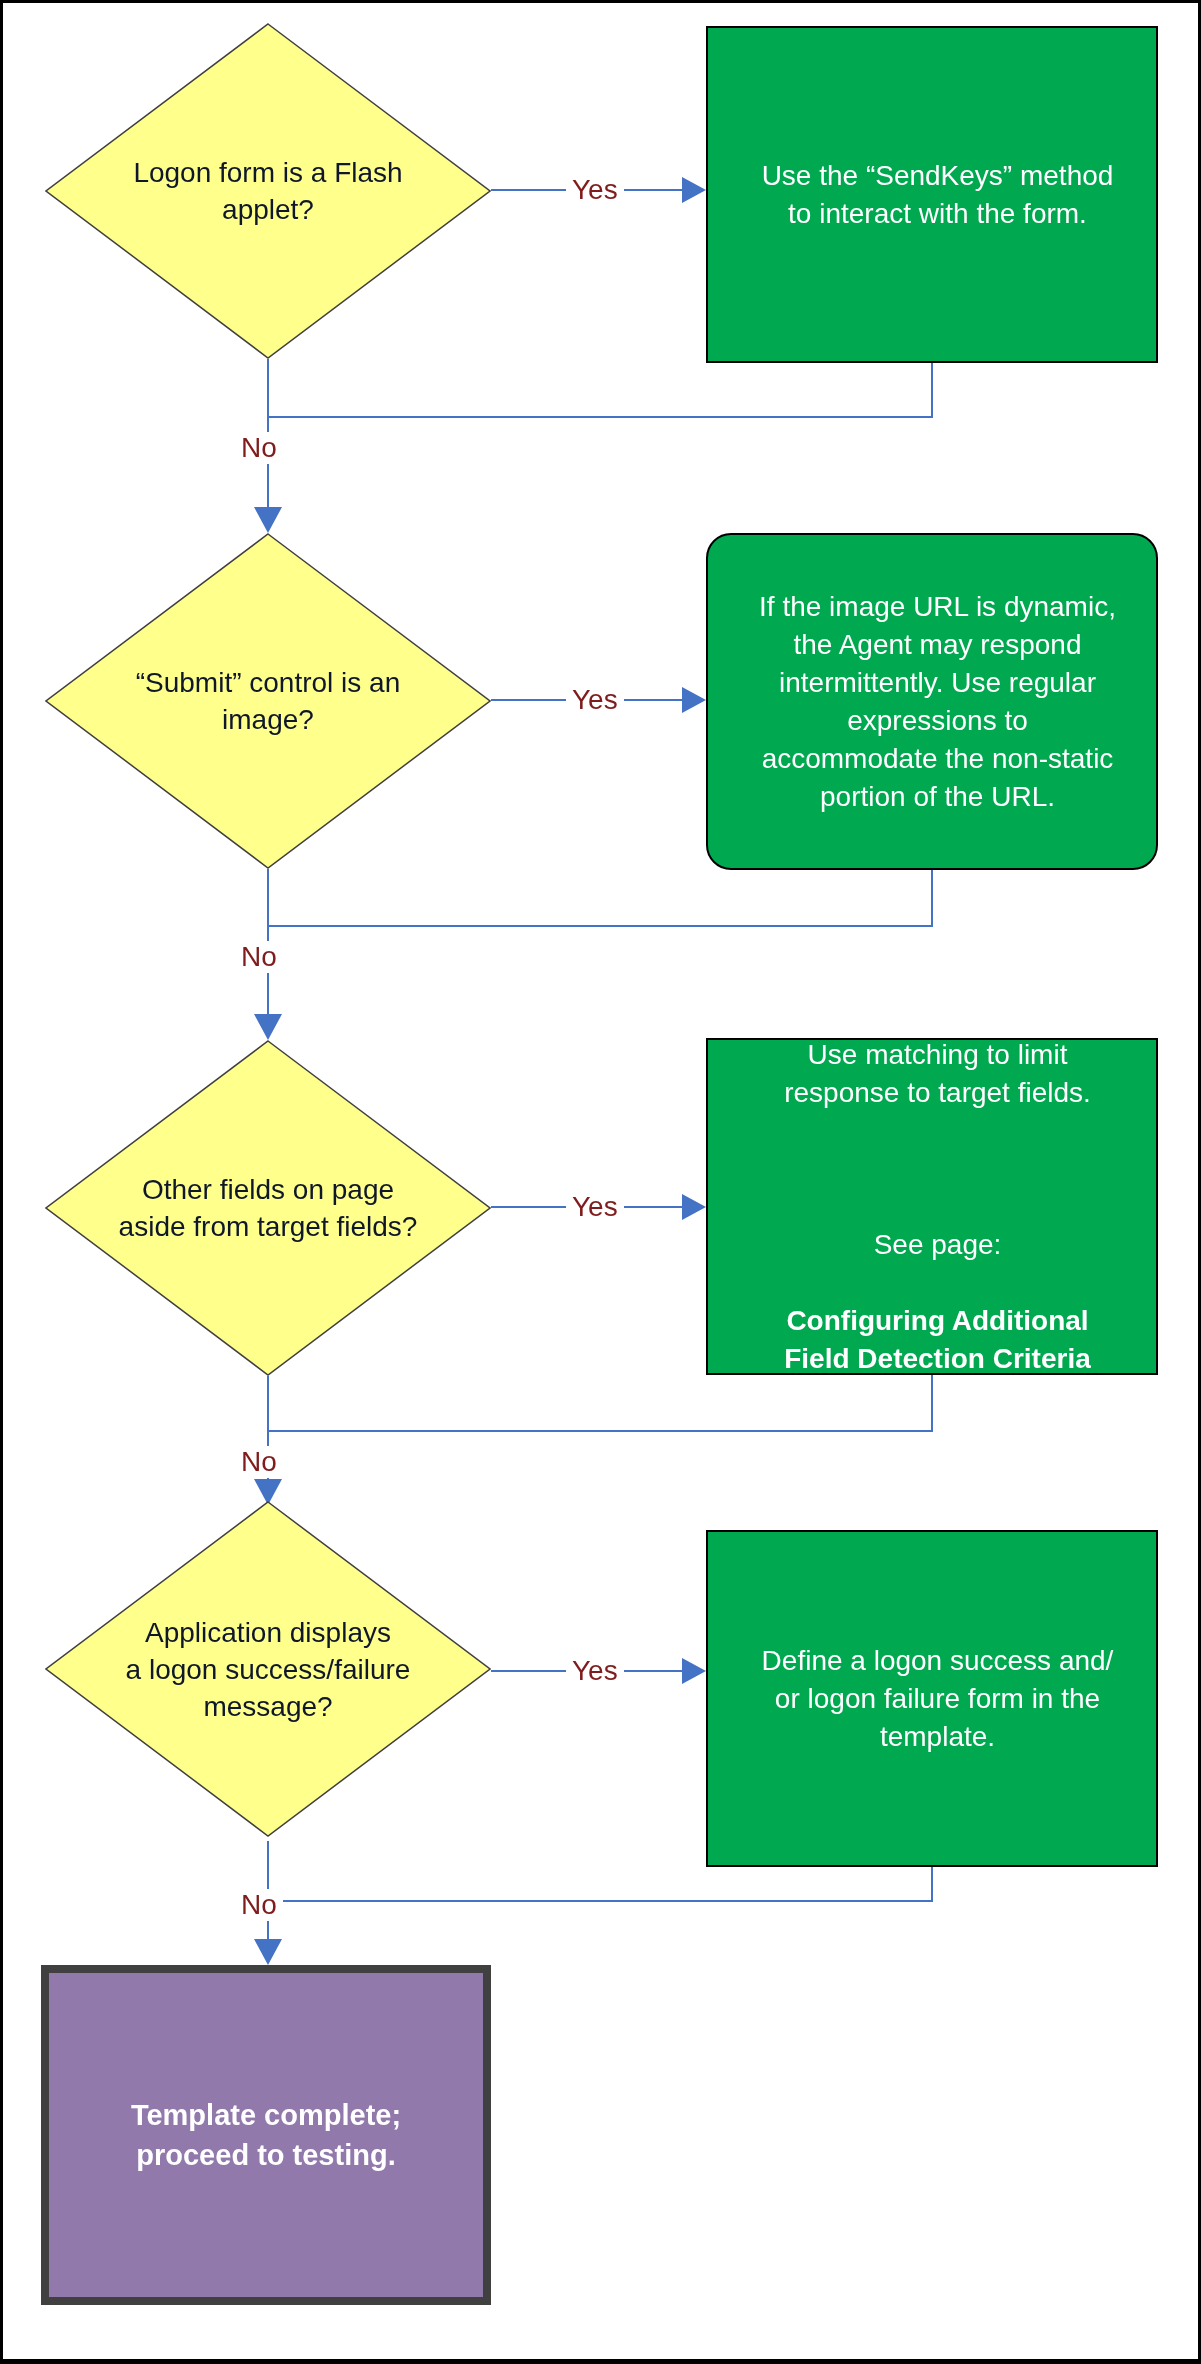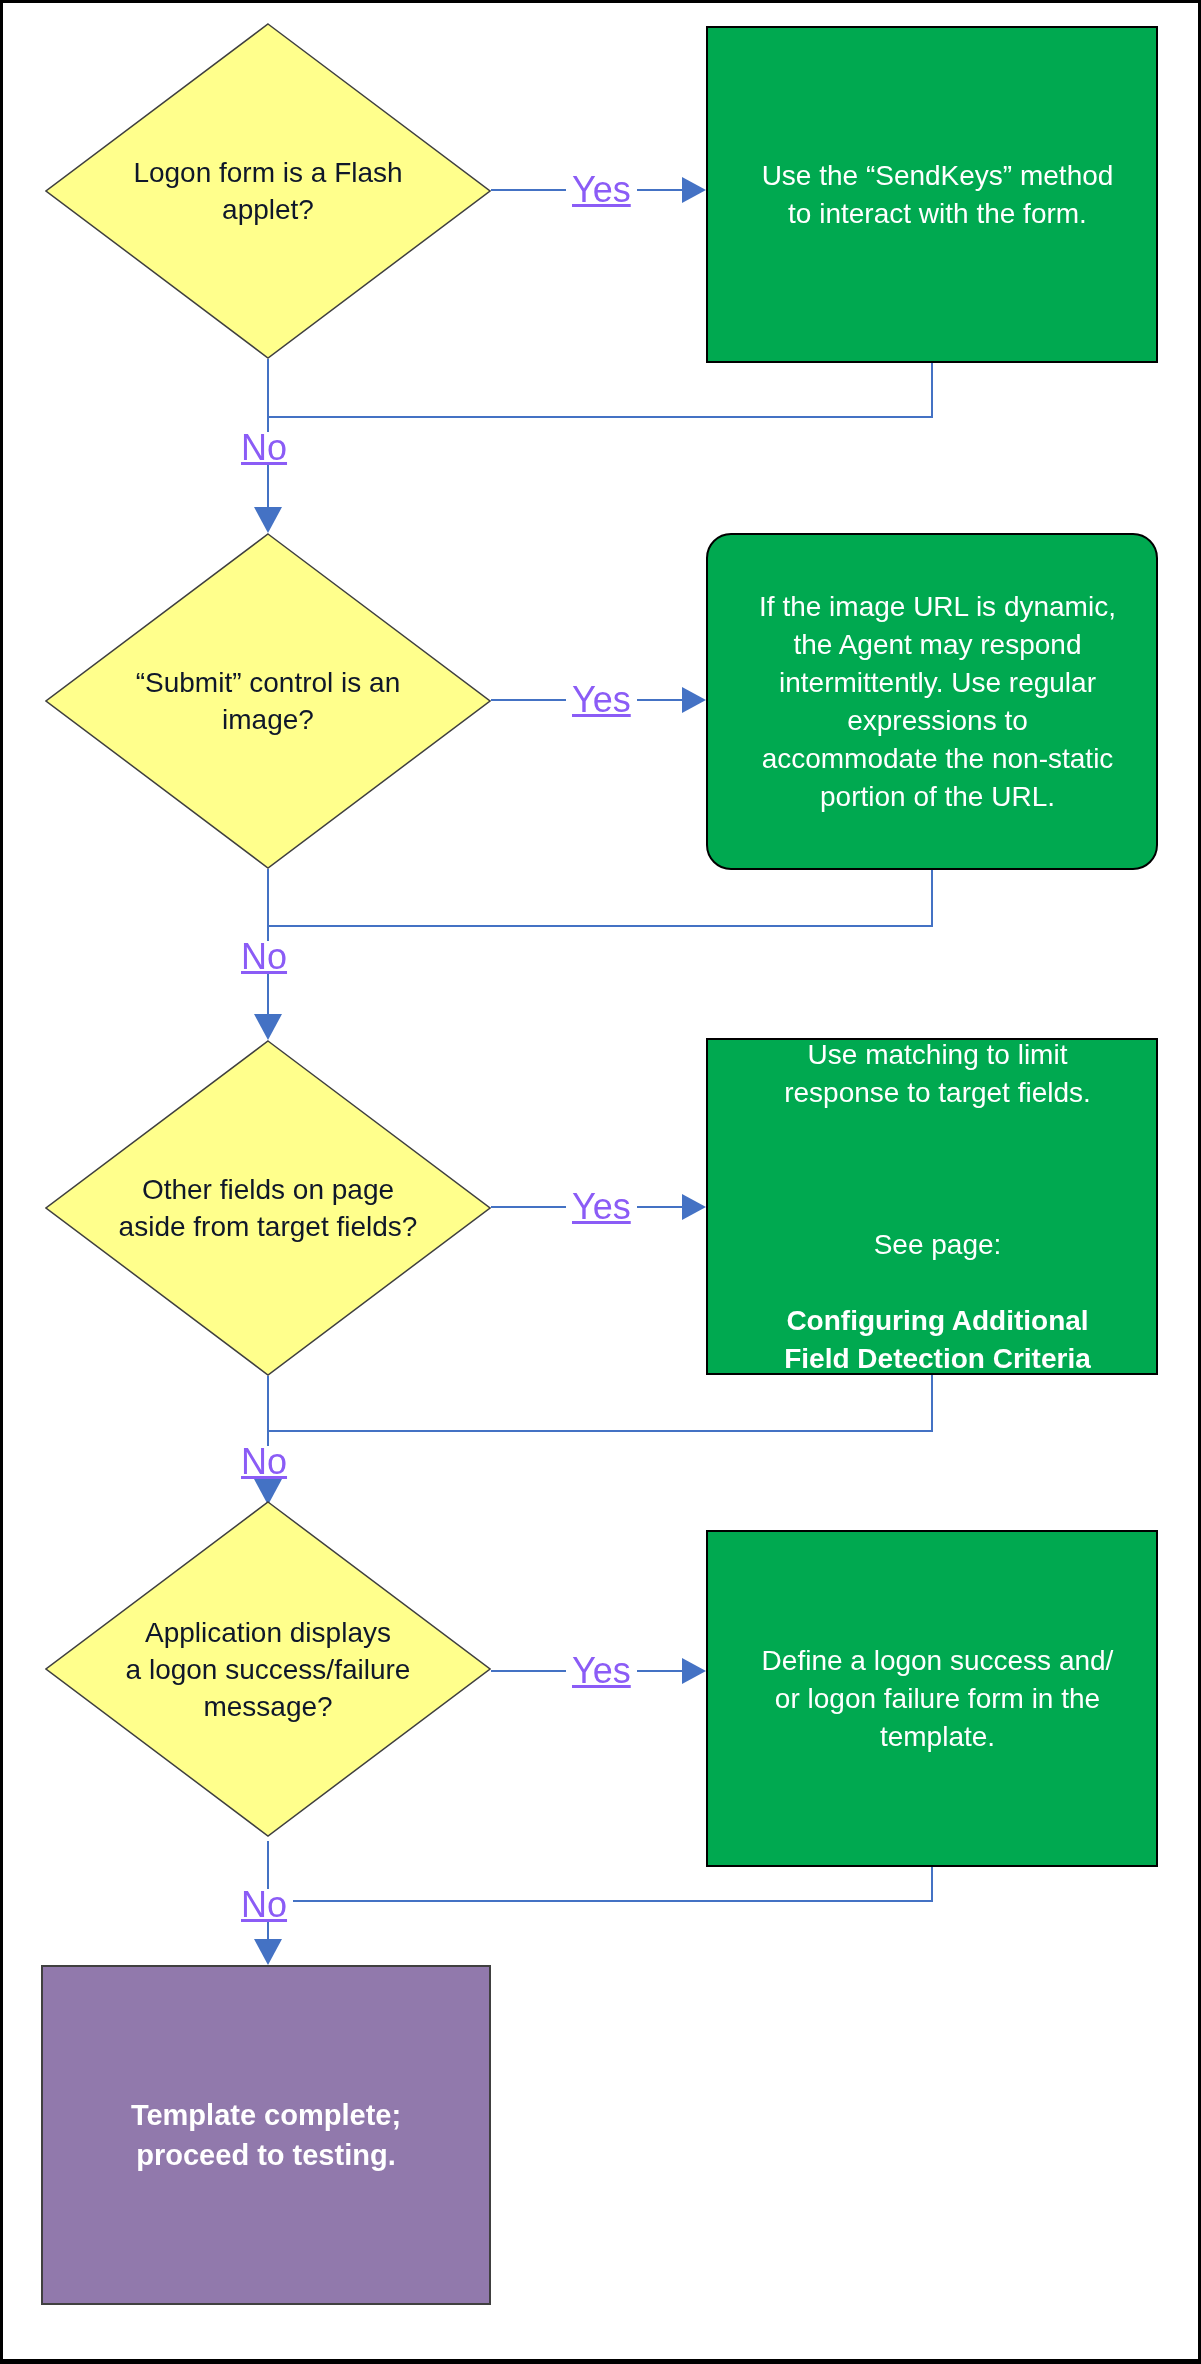--- a/index.html
+++ b/index.html
@@ -67,21 +67,21 @@
   .spacer-line { height: 38px; }
 
   .terminal-box {
     position: absolute;
     left: 38px;
     top: 1962px;
     width: 450px;
     height: 340px;
     box-sizing: border-box;
     background: #9179AC;
-    border: 2px solid #404040;
+    border: 8px solid #404040;
     display: flex;
     align-items: center;
     justify-content: center;
     z-index: 2;
   }
   .terminal-text {
     width: 100%;
     text-align: center;
     font-size: 29px;
     line-height: 40px;
@@ -106,27 +106,26 @@
     position: absolute;
     width: 0; height: 0;
     border-left: 14px solid transparent;
     border-right: 14px solid transparent;
     border-top: 26px solid #4472C4;
     z-index: 1;
   }
   .edge-label {
     position: absolute;
     background: #ffffff;
-    color: #8b5cf6;
-    font-size: 36px;
+    color: #7f1d1d;
+    font-size: 28px;
     line-height: 32px;
     text-align: center;
     padding: 0 6px;
     z-index: 3;
-    text-decoration: underline;
   }
 </style>
 </head>
 <body>
 
 <div class="canvas">
 
   <div class="diamond" style="left:42px; top:20px;">
     <svg viewBox="0 0 446 336" preserveAspectRatio="none">
       <polygon class="diamond-shape" points="223,1 445,168 223,335 1,168"></polygon>

